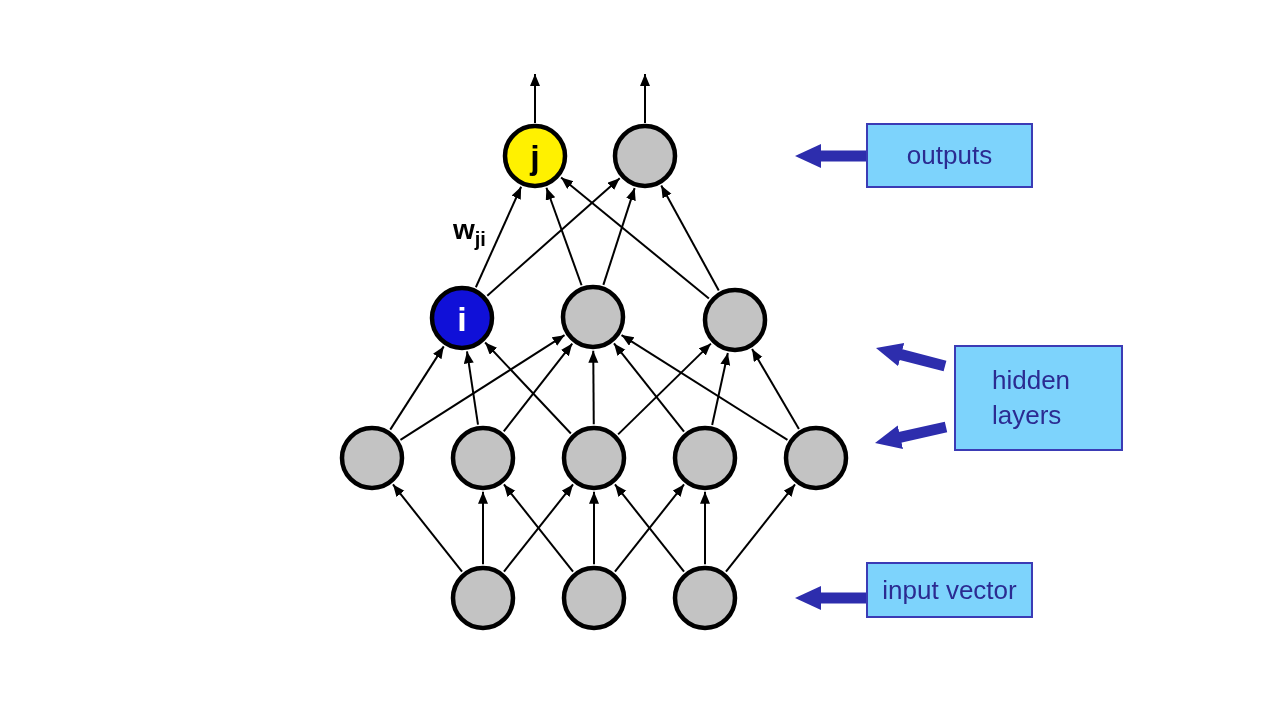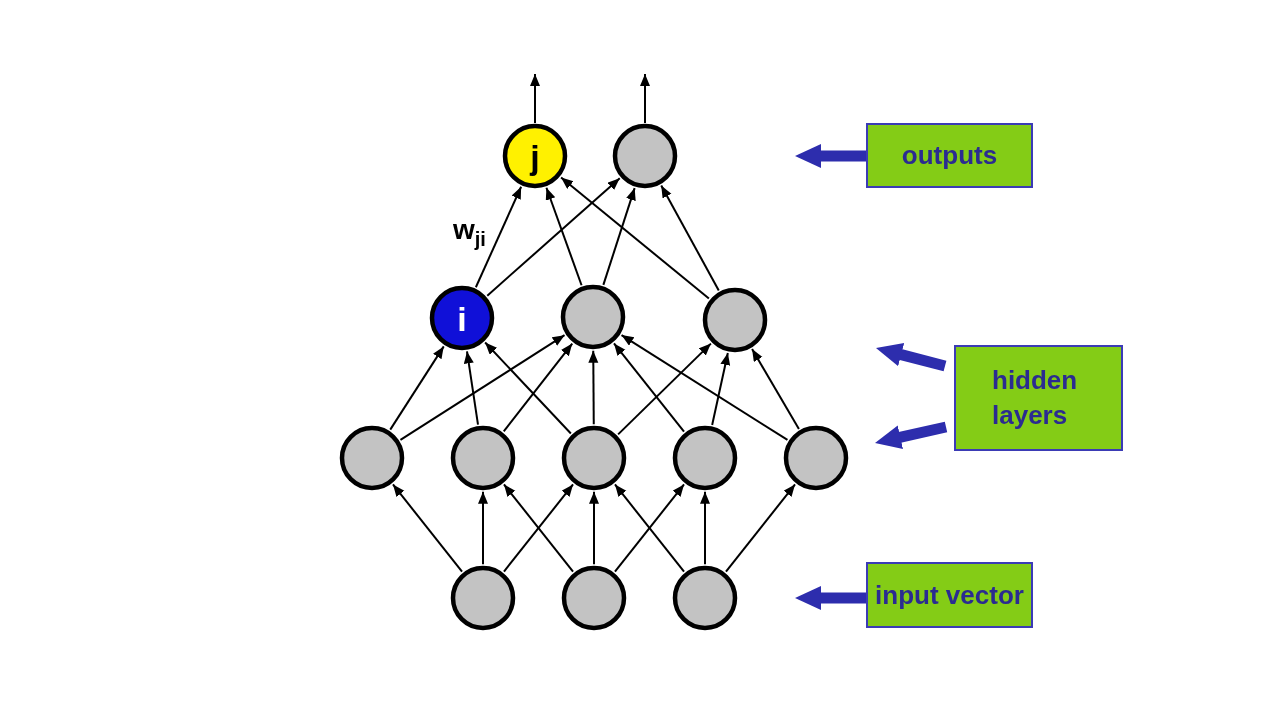--- a/index.html
+++ b/index.html
@@ -5,28 +5,28 @@
   html, body { margin: 0; padding: 0; }
   body {
     width: 1280px; height: 720px; overflow: hidden;
     background: #ffffff; position: relative;
     font-family: "Liberation Sans", sans-serif;
   }
   #stage { position: absolute; left: 0; top: 0; width: 1280px; height: 720px; }
   svg.netsvg { position: absolute; left: 0; top: 0; }
   .callout {
     position: absolute; box-sizing: border-box;
-    background: #84cc16; border: 2px solid #3b3bb5;
+    background: #7dd3fc; border: 2px solid #3b3bb5;
     color: #2b2b91; font-size: 26px;
-    display: flex; align-items: center; font-weight: bold;
+    display: flex; align-items: center;
   }
   .callout.centered { justify-content: center; }
   #box-outputs { left: 866px; top: 123px; width: 167px; height: 65px; }
   #box-hidden  { left: 954px; top: 345px; width: 169px; height: 106px; padding-left: 36px; line-height: 35px; }
-  #box-input   { left: 866px; top: 562px; width: 167px; height: 66px; text-align: right; }
+  #box-input   { left: 866px; top: 562px; width: 167px; height: 56px; text-align: right; }
   .prelines { white-space: pre-line; }
 </style>
 </head>
 <body>
 
 <div id="stage">
   <svg class="netsvg" id="netsvg" width="1280" height="720" viewBox="0 0 1280 720">
       <defs>
         <marker id="ah-thin" markerUnits="userSpaceOnUse" markerWidth="13" markerHeight="11" refX="12" refY="5" orient="auto">
           <path d="M0,0 L12,5 L0,10 Z" fill="#000000"></path>

